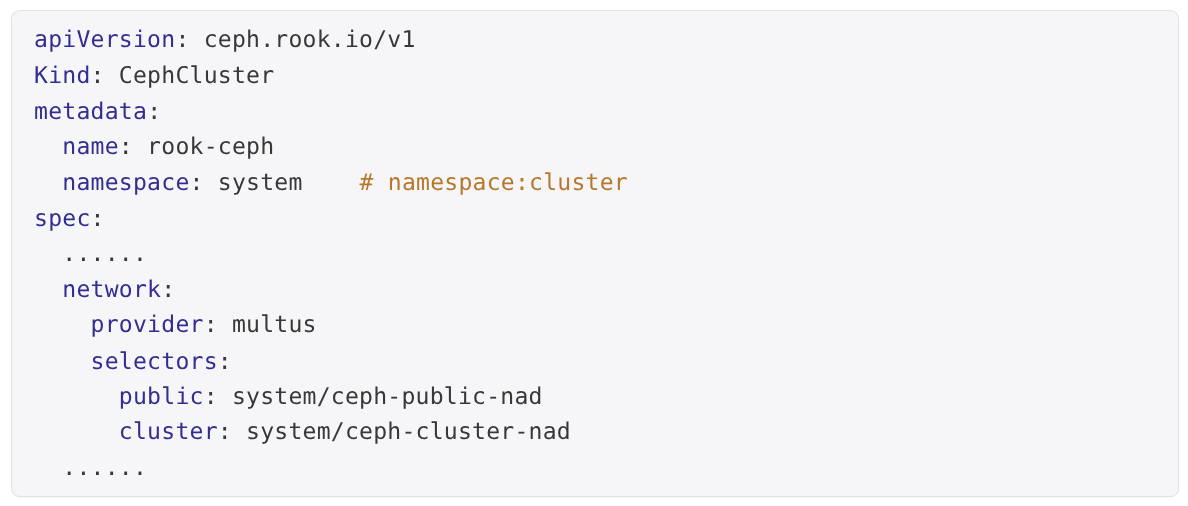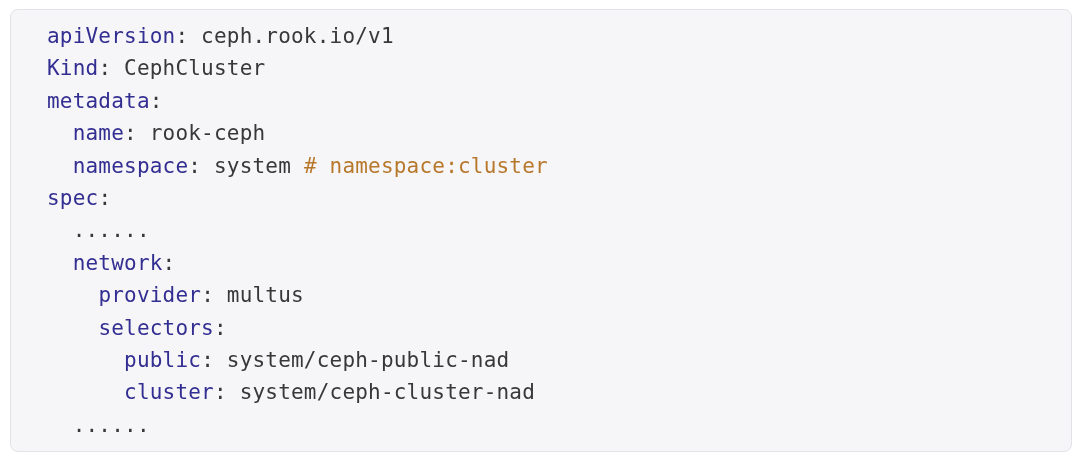--- a/index.html
+++ b/index.html
@@ -12,32 +12,32 @@
   }
   .code-block {
     position: absolute;
     left: 10px;
     top: 9px;
     width: 1062px;
     height: 443px;
     background: var(--block-bg, #f6f6f8);
     border: 1px solid var(--block-border, #e2e2e8);
     border-radius: 8px;
-    padding: 10px 36px;
+    padding: 10px 20px;
     overflow: hidden;
   }
   .code-content {
     font-size: 21px;
     line-height: 32.4px;
     white-space: pre;
     letter-spacing: 0.2px;
   }
   .code-line { white-space: pre; }
   .seg-key     { color: var(--key-color, #332e91); }
   .seg-plain   { color: var(--plain-color, #383838); }
-  .seg-comment { color: var(--comment-color, #b8782c); }
+  .seg-comment { color: var(--comment-color, #b8782c); margin-left: 39px; }
 </style>
 </head>
 <body>
 
 <div class="code-block">
   <div class="code-content"><div class="code-line"><span class="seg-key">apiVersion</span><span class="seg-plain">: ceph.rook.io/v1</span></div><div class="code-line"><span class="seg-key">Kind</span><span class="seg-plain">: CephCluster</span></div><div class="code-line"><span class="seg-key">metadata</span><span class="seg-plain">:</span></div><div class="code-line"><span class="seg-plain">  </span><span class="seg-key">name</span><span class="seg-plain">: rook-ceph</span></div><div class="code-line"><span class="seg-plain">  </span><span class="seg-key">namespace</span><span class="seg-plain">: system </span><span class="seg-comment"># namespace:cluster</span></div><div class="code-line"><span class="seg-key">spec</span><span class="seg-plain">:</span></div><div class="code-line"><span class="seg-plain">  ......</span></div><div class="code-line"><span class="seg-plain">  </span><span class="seg-key">network</span><span class="seg-plain">:</span></div><div class="code-line"><span class="seg-plain">    </span><span class="seg-key">provider</span><span class="seg-plain">: multus</span></div><div class="code-line"><span class="seg-plain">    </span><span class="seg-key">selectors</span><span class="seg-plain">:</span></div><div class="code-line"><span class="seg-plain">      </span><span class="seg-key">public</span><span class="seg-plain">: system/ceph-public-nad</span></div><div class="code-line"><span class="seg-plain">      </span><span class="seg-key">cluster</span><span class="seg-plain">: system/ceph-cluster-nad</span></div><div class="code-line"><span class="seg-plain">  ......</span></div></div>
 </div>
 
 </body></html>

